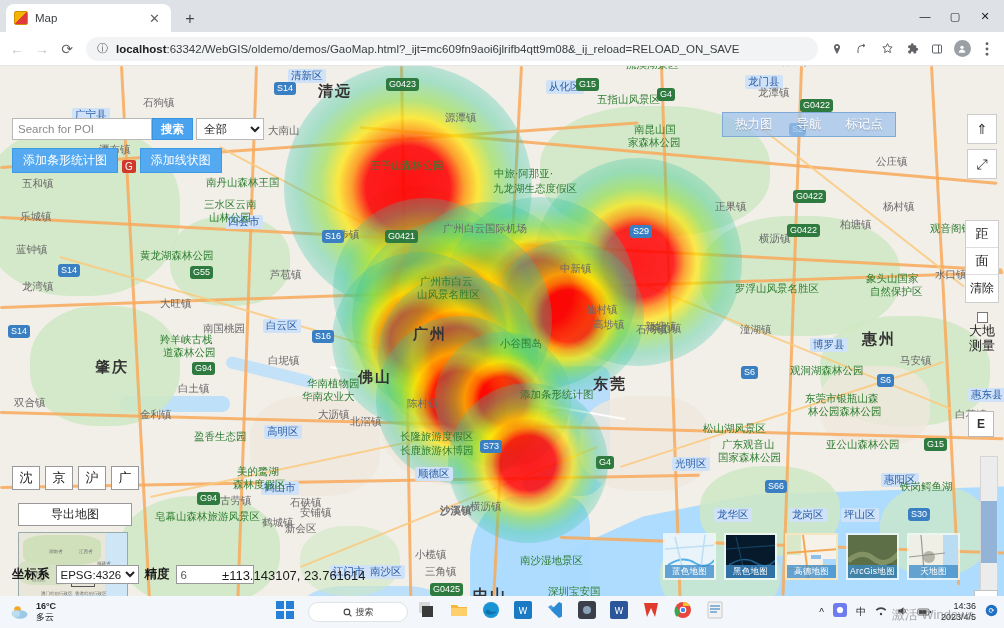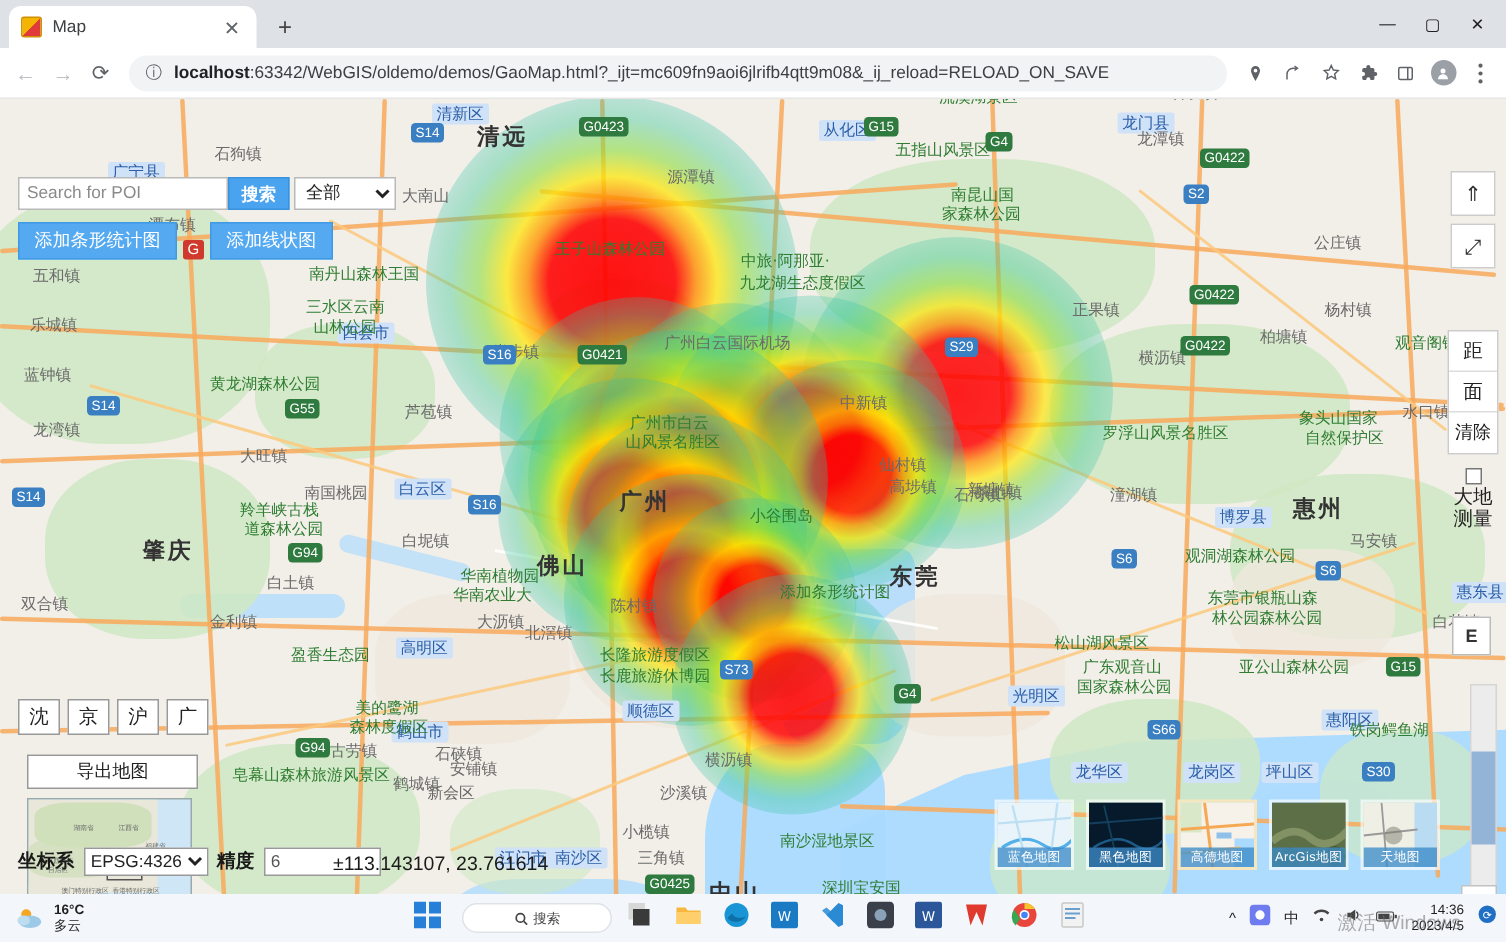--- a/index.html
+++ b/index.html
@@ -423,21 +423,21 @@
         <span class="lbl town" style="left: 780px; top: -11px;">石坝镇</span>
         <span class="lbl town" style="left: 178px; top: 316px;">白土镇</span>
         <span class="lbl town" style="left: 203px; top: 256px;">南国桃园</span>
         <span class="lbl town" style="left: 407px; top: 331px;">陈村镇</span>
         <span class="lbl town" style="left: 140px; top: 342px;">金利镇</span>
         <span class="lbl town" style="left: 268px; top: 288px;">白坭镇</span>
         <span class="lbl town" style="left: 160px; top: 231px;">大旺镇</span>
         <span class="lbl town" style="left: 415px; top: 482px;">小榄镇</span>
         <span class="lbl town" style="left: 425px; top: 499px;">三角镇</span>
         <span class="lbl town" style="left: 470px; top: 434px;">横沥镇</span>
-        <span class="lbl town" style="left: 440px; top: 456px;">沙溪镇</span>
+        <span class="lbl town" style="left: 440px; top: 438px; font-weight: bold;">沙溪镇</span>
         <span class="lbl town" style="left: 285px; top: 456px;">新会区</span>
         <span class="lbl town" style="left: 262px; top: 450px;">鹤城镇</span>
         <span class="lbl town" style="left: 290px; top: 430px;">石硖镇</span>
         <span class="lbl town" style="left: 220px; top: 428px;">古劳镇</span>
         <span class="lbl town" style="left: 300px; top: 440px;">安铺镇</span>
         <span class="lbl town" style="left: 318px; top: 342px;">大沥镇</span>
         <span class="lbl town" style="left: 350px; top: 349px;">北滘镇</span>
         <span class="lbl town" style="left: 935px; top: 202px;">水口镇</span>
         <span class="lbl town" style="left: 740px; top: 257px;">潼湖镇</span>
         <span class="lbl town" style="left: 636px; top: 257px;">石湾镇</span>
@@ -477,20 +477,25 @@
       <button class="btn-search">搜索</button>
       <select><option>全部</option></select>
     </div>
 
     <div class="ui addbtns">
       <button class="btn-blue">添加条形统计图</button>
       <span style="background:#d03a2d;color:#fff;font-size:10px;padding:1px 3px;border-radius:2px;">G</span>
       <button class="btn-blue">添加线状图</button>
     </div>
 
+    <div class="ui layerbar">
+      <div>热力图</div>
+      <div>导航</div>
+      <div>标记点</div>
+    </div>
 
     <div class="ui right-tools">
       <div class="tool-box">⇑</div>
       <div class="tool-box">⤢</div>
       <div class="tool-grp" style="margin-top:36px">
         <div>距</div>
         <div>面</div>
         <div style="font-size:12px">清除</div>
       </div>
       <div class="chk-row">

